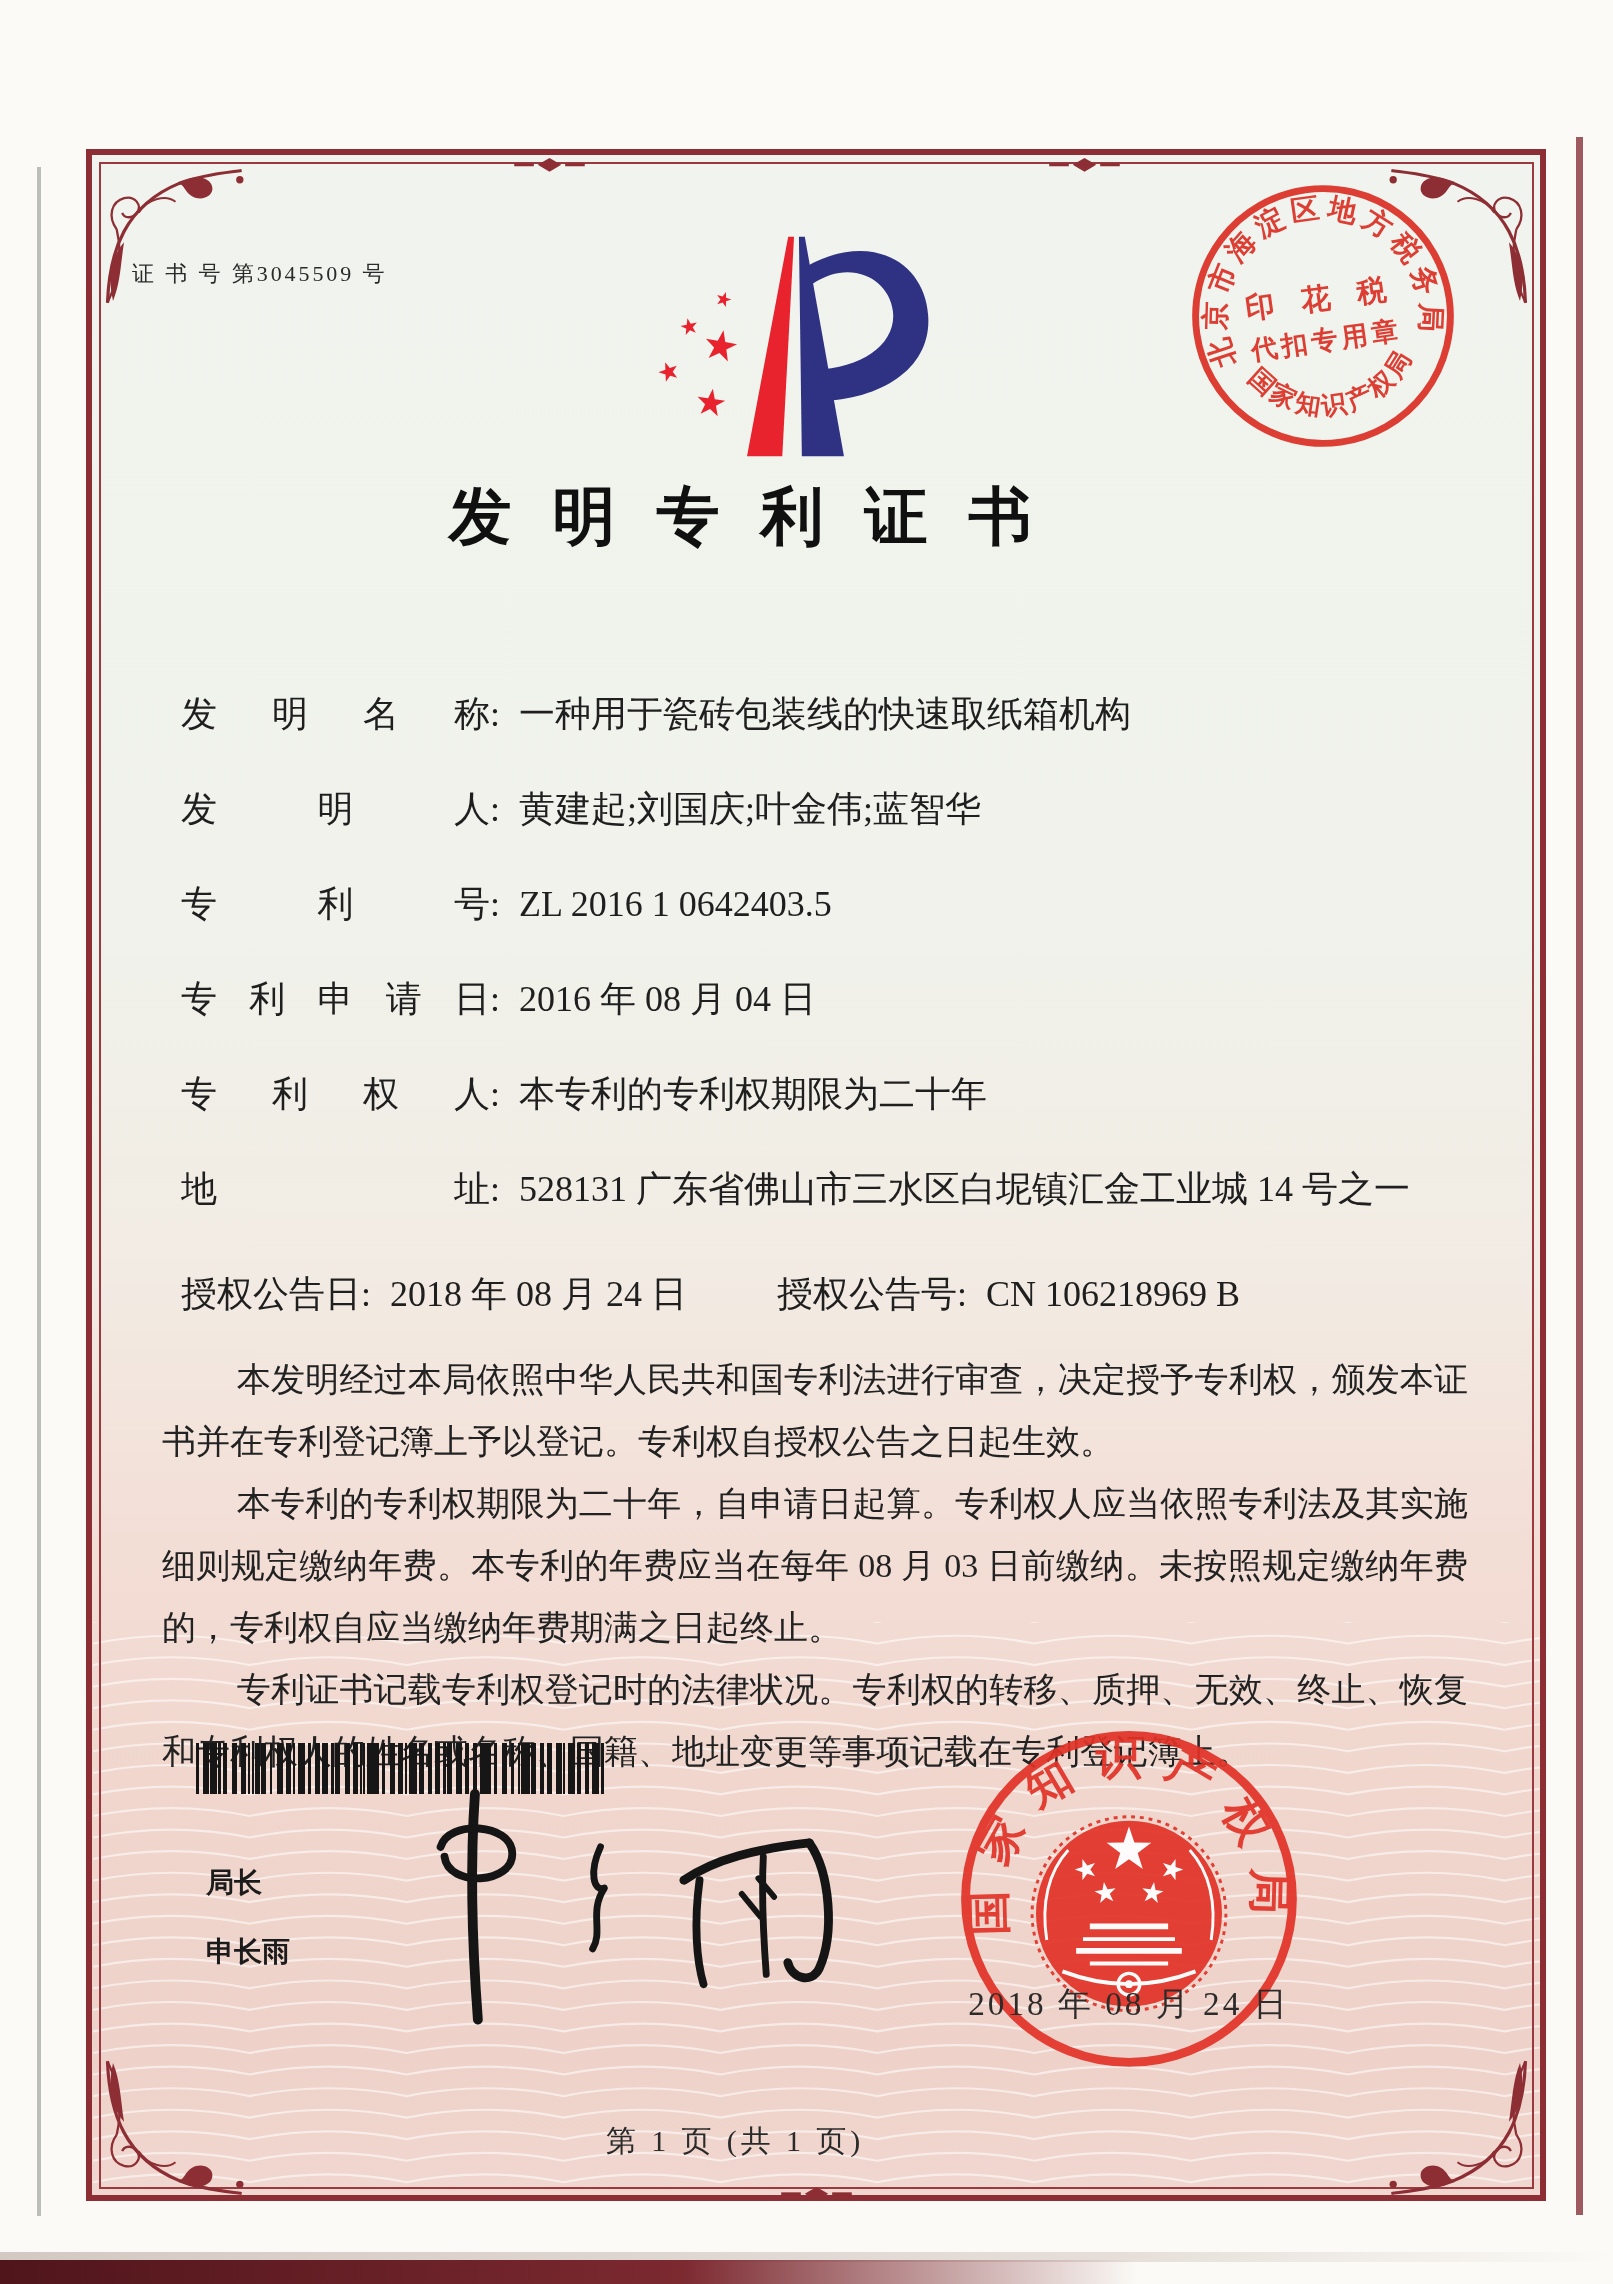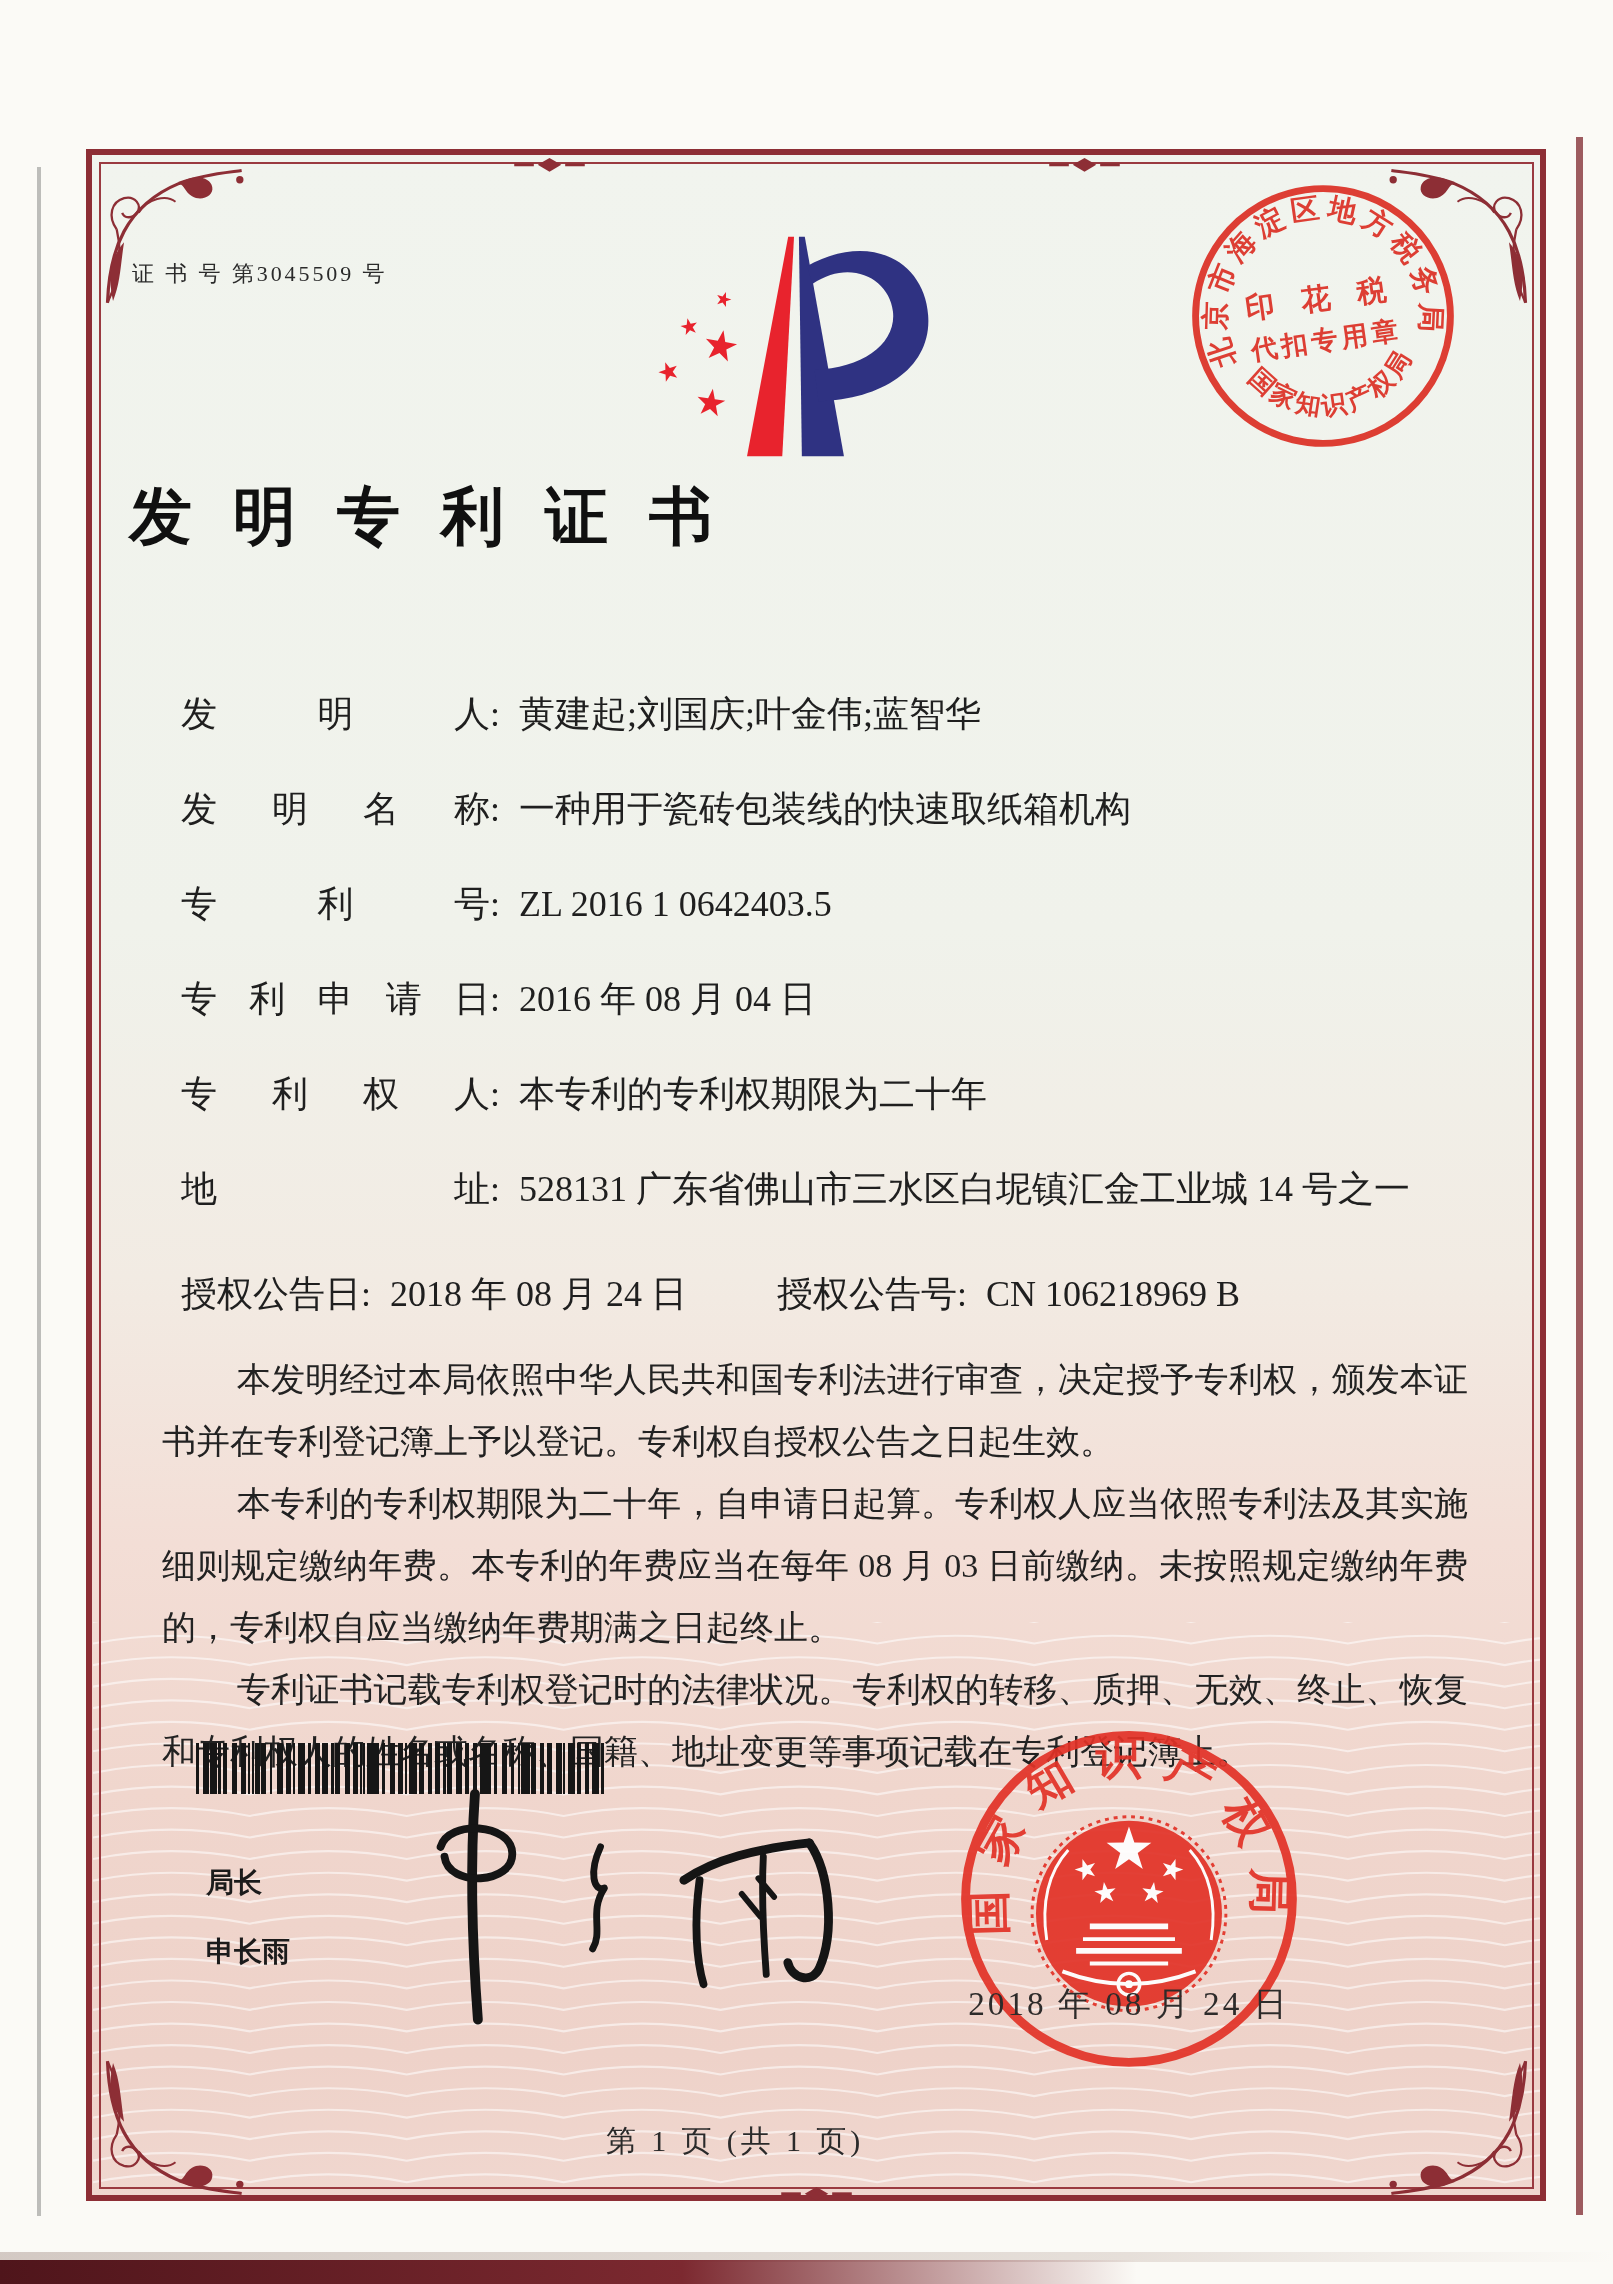--- a/index.html
+++ b/index.html
@@ -27,21 +27,21 @@
   .edge-right{position:absolute;left:1576px;top:137px;width:6.9px;height:2078px;background:#7e262c;opacity:.75;}
   .edge-left{position:absolute;left:37px;top:167px;width:3.9px;height:2049px;background:#4a4a4a;opacity:.35;}
   .cover-strip{position:absolute;left:0;bottom:0;width:1137px;height:25.5px;
     background:linear-gradient(90deg,#4f151b,#7c2930 60%,rgba(124,41,48,0));}
   .cover-shadow{position:absolute;left:0;bottom:23.5px;width:100%;height:9.8px;background:linear-gradient(90deg,#b9a9a2,#d8cdc6 70%,rgba(216,205,198,0));opacity:.6;}
 
   .cert-no{position:absolute;left:132px;top:245px;font-size:22px;letter-spacing:2.9px;color:#2a2a2a;margin-top:14px;}
   .logo{position:absolute;left:642px;top:231px;width:306px;height:233px;}
   .tax-stamp{position:absolute;left:1176px;top:169px;width:294px;height:294px;transform:rotate(-8deg);opacity:.93;}
   .title{
-    position:absolute;left:88px;top:474px;width:1304px;
+    position:absolute;left:88px;top:474px;width:1304px;text-align:center;
     font-size:63px;font-weight:bold;color:#101010;letter-spacing:41px;text-indent:41px;
   }
   .fields{position:absolute;left:181px;top:692px;width:1304px;font-size:36px;color:#1f1f1f;}
   .frow{height:44px;line-height:44px;margin-bottom:51px;white-space:nowrap;}
   .flabel{display:inline-block;width:309px;text-align:justify;text-align-last:justify;vertical-align:top;}
   .fcolon{display:inline-block;width:29px;}
   .grant-row{position:absolute;left:181px;top:1272px;width:1313px;height:44px;line-height:44px;font-size:36px;color:#1f1f1f;white-space:nowrap;}
   .grant-col2{position:absolute;left:596px;top:0;}
   .paras{position:absolute;left:162px;top:1349px;width:1306px;font-size:34px;line-height:62px;text-align:justify;color:#222;}
   .paras p{margin:0;text-indent:2.2em;}
@@ -144,24 +144,24 @@
       <textPath href="#taxArcBottom" startOffset="50%">国家知识产权局</textPath>
     </text>
     <text x="150" y="142" font-size="30" font-weight="bold" fill="#dc3126" text-anchor="middle" letter-spacing="10">印 花 税</text>
     <text x="150" y="184" font-size="27" font-weight="bold" fill="#dc3126" text-anchor="middle" letter-spacing="4">代扣专用章</text>
   </svg>
 
   <div class="title">发明专利证书</div>
 
   <div class="fields">
     <div class="frow">
+      <span class="flabel">发明名称</span><span class="fcolon">:</span><span>一种用于瓷砖包装线的快速取纸箱机构</span>
+    </div>
+    <div class="frow">
       <span class="flabel">发明人</span><span class="fcolon">:</span><span>黄建起;刘国庆;叶金伟;蓝智华</span>
-    </div>
-    <div class="frow">
-      <span class="flabel">发明名称</span><span class="fcolon">:</span><span>一种用于瓷砖包装线的快速取纸箱机构</span>
     </div>
     <div class="frow">
       <span class="flabel">专利号</span><span class="fcolon">:</span><span>ZL 2016 1 0642403.5</span>
     </div>
     <div class="frow">
       <span class="flabel">专利申请日</span><span class="fcolon">:</span><span>2016 年 08 月 04 日</span>
     </div>
     <div class="frow">
       <span class="flabel">专利权人</span><span class="fcolon">:</span><span>本专利的专利权期限为二十年</span>
     </div>

